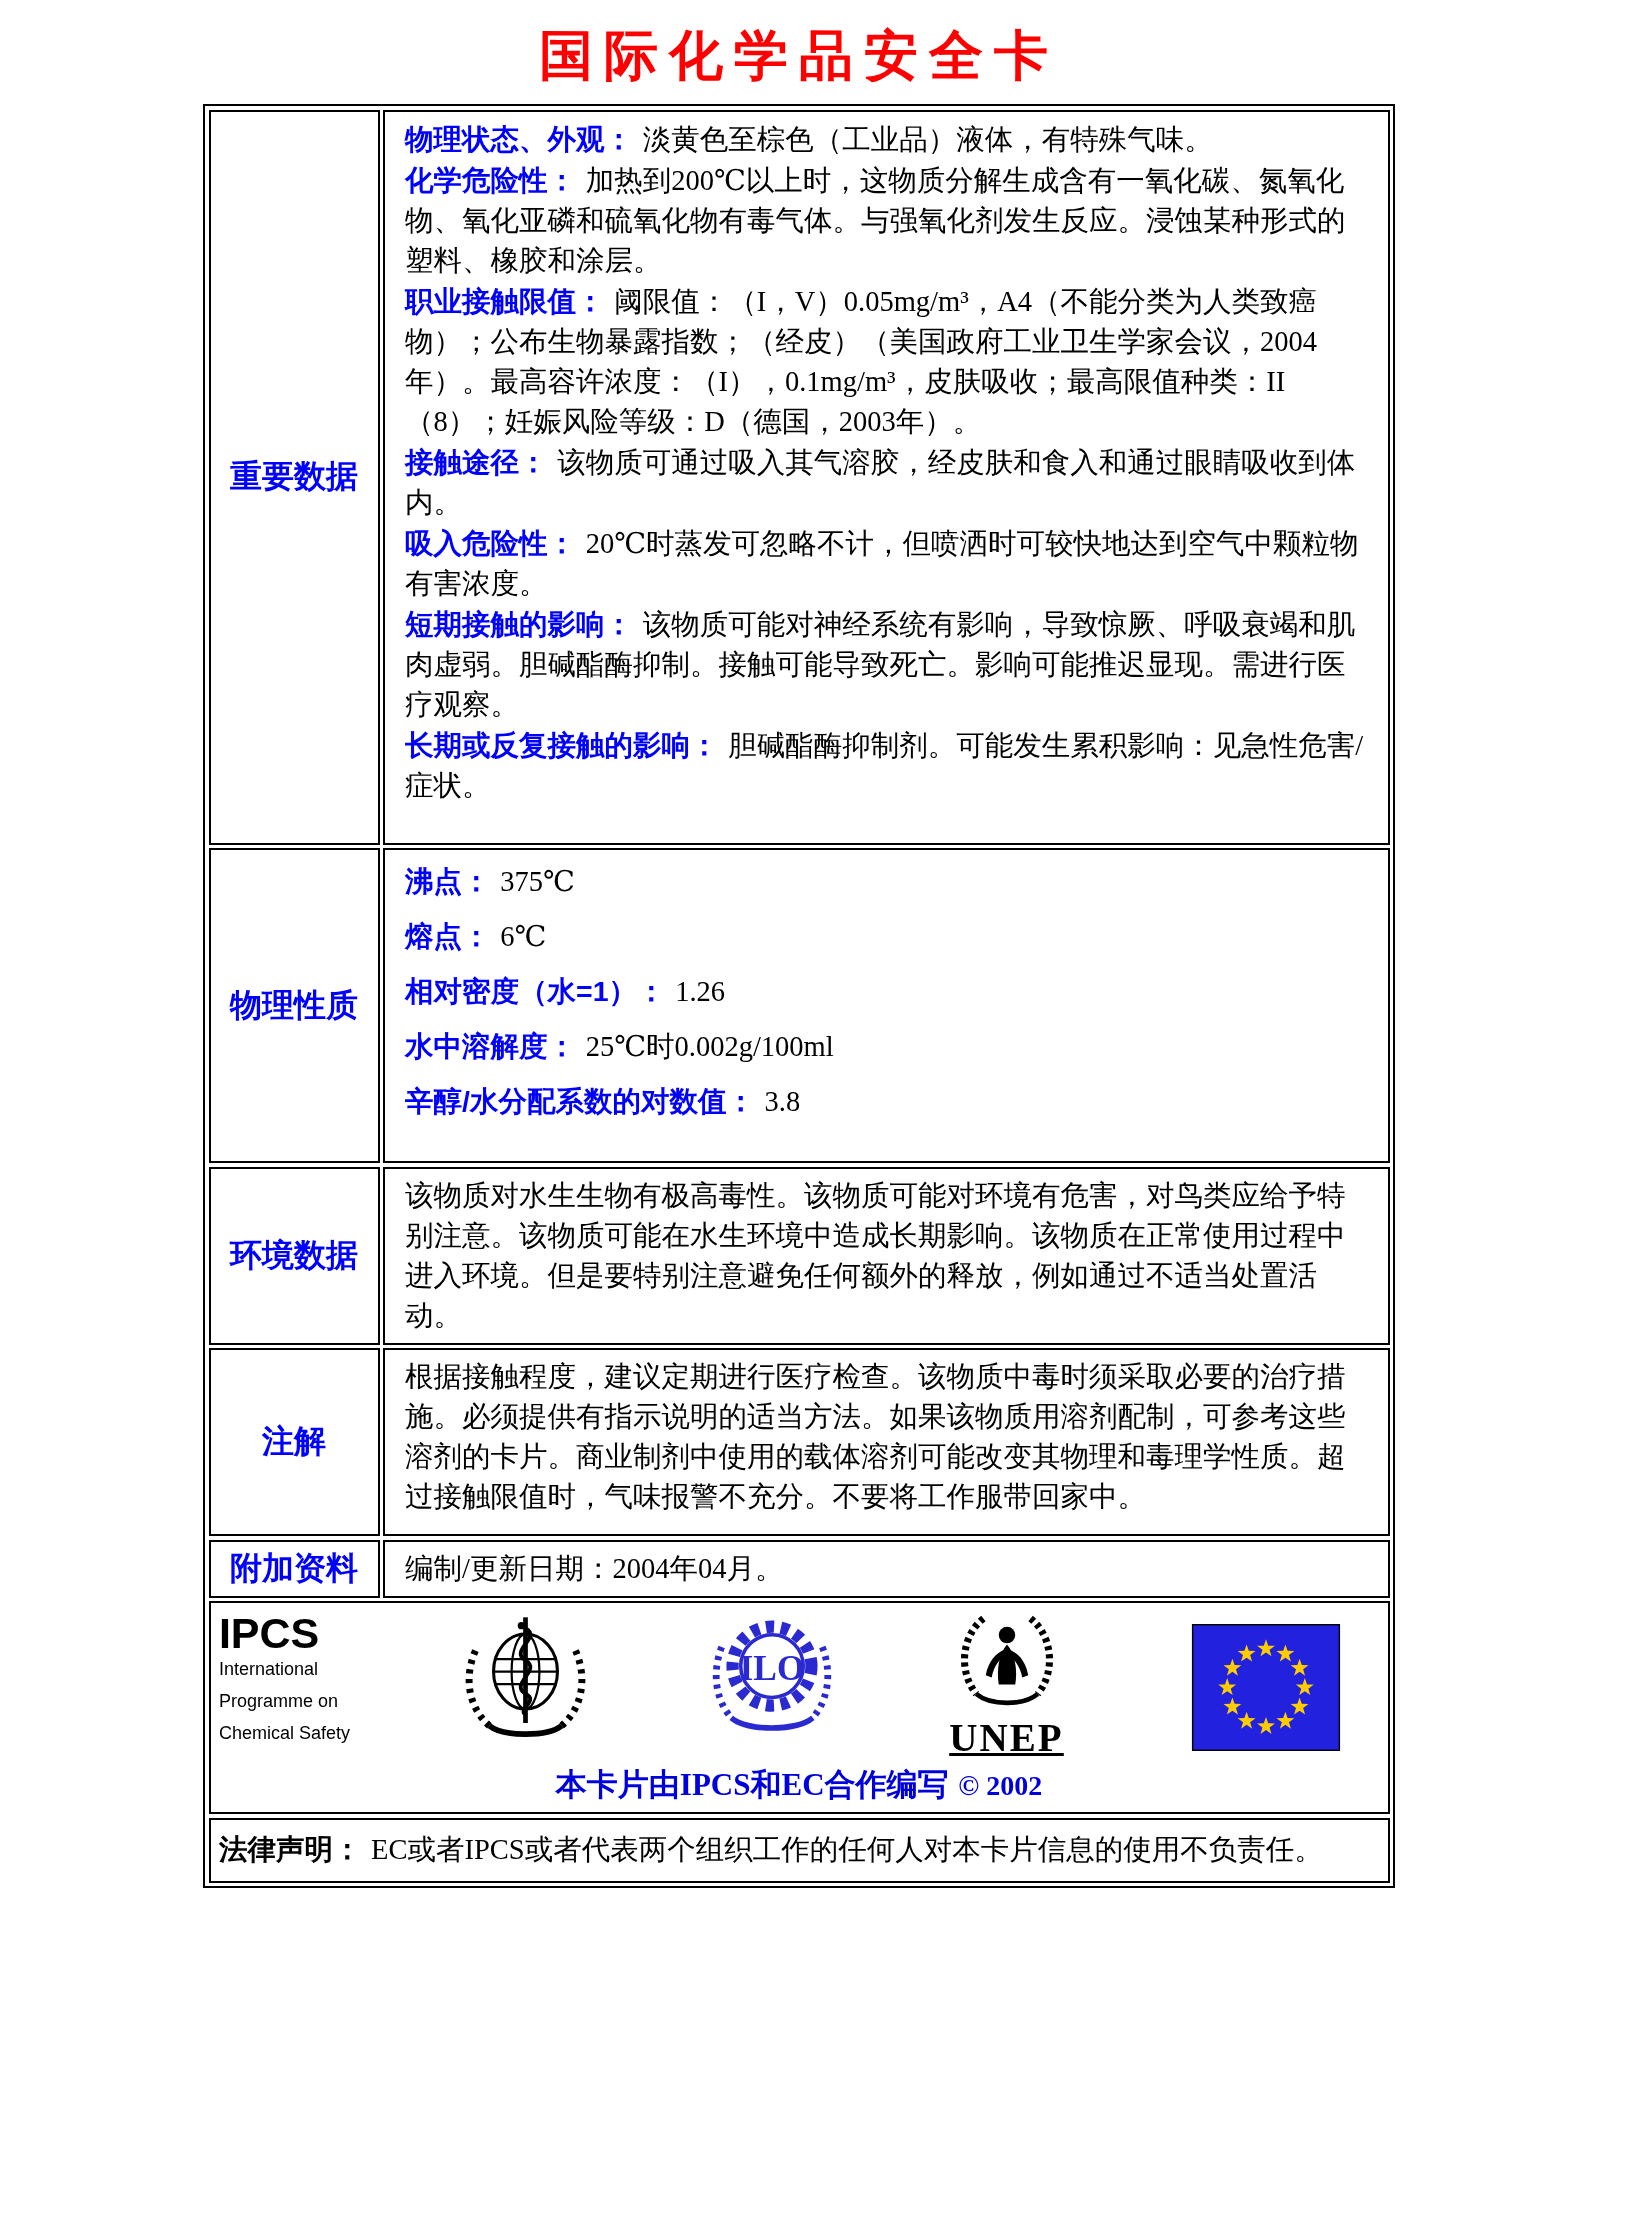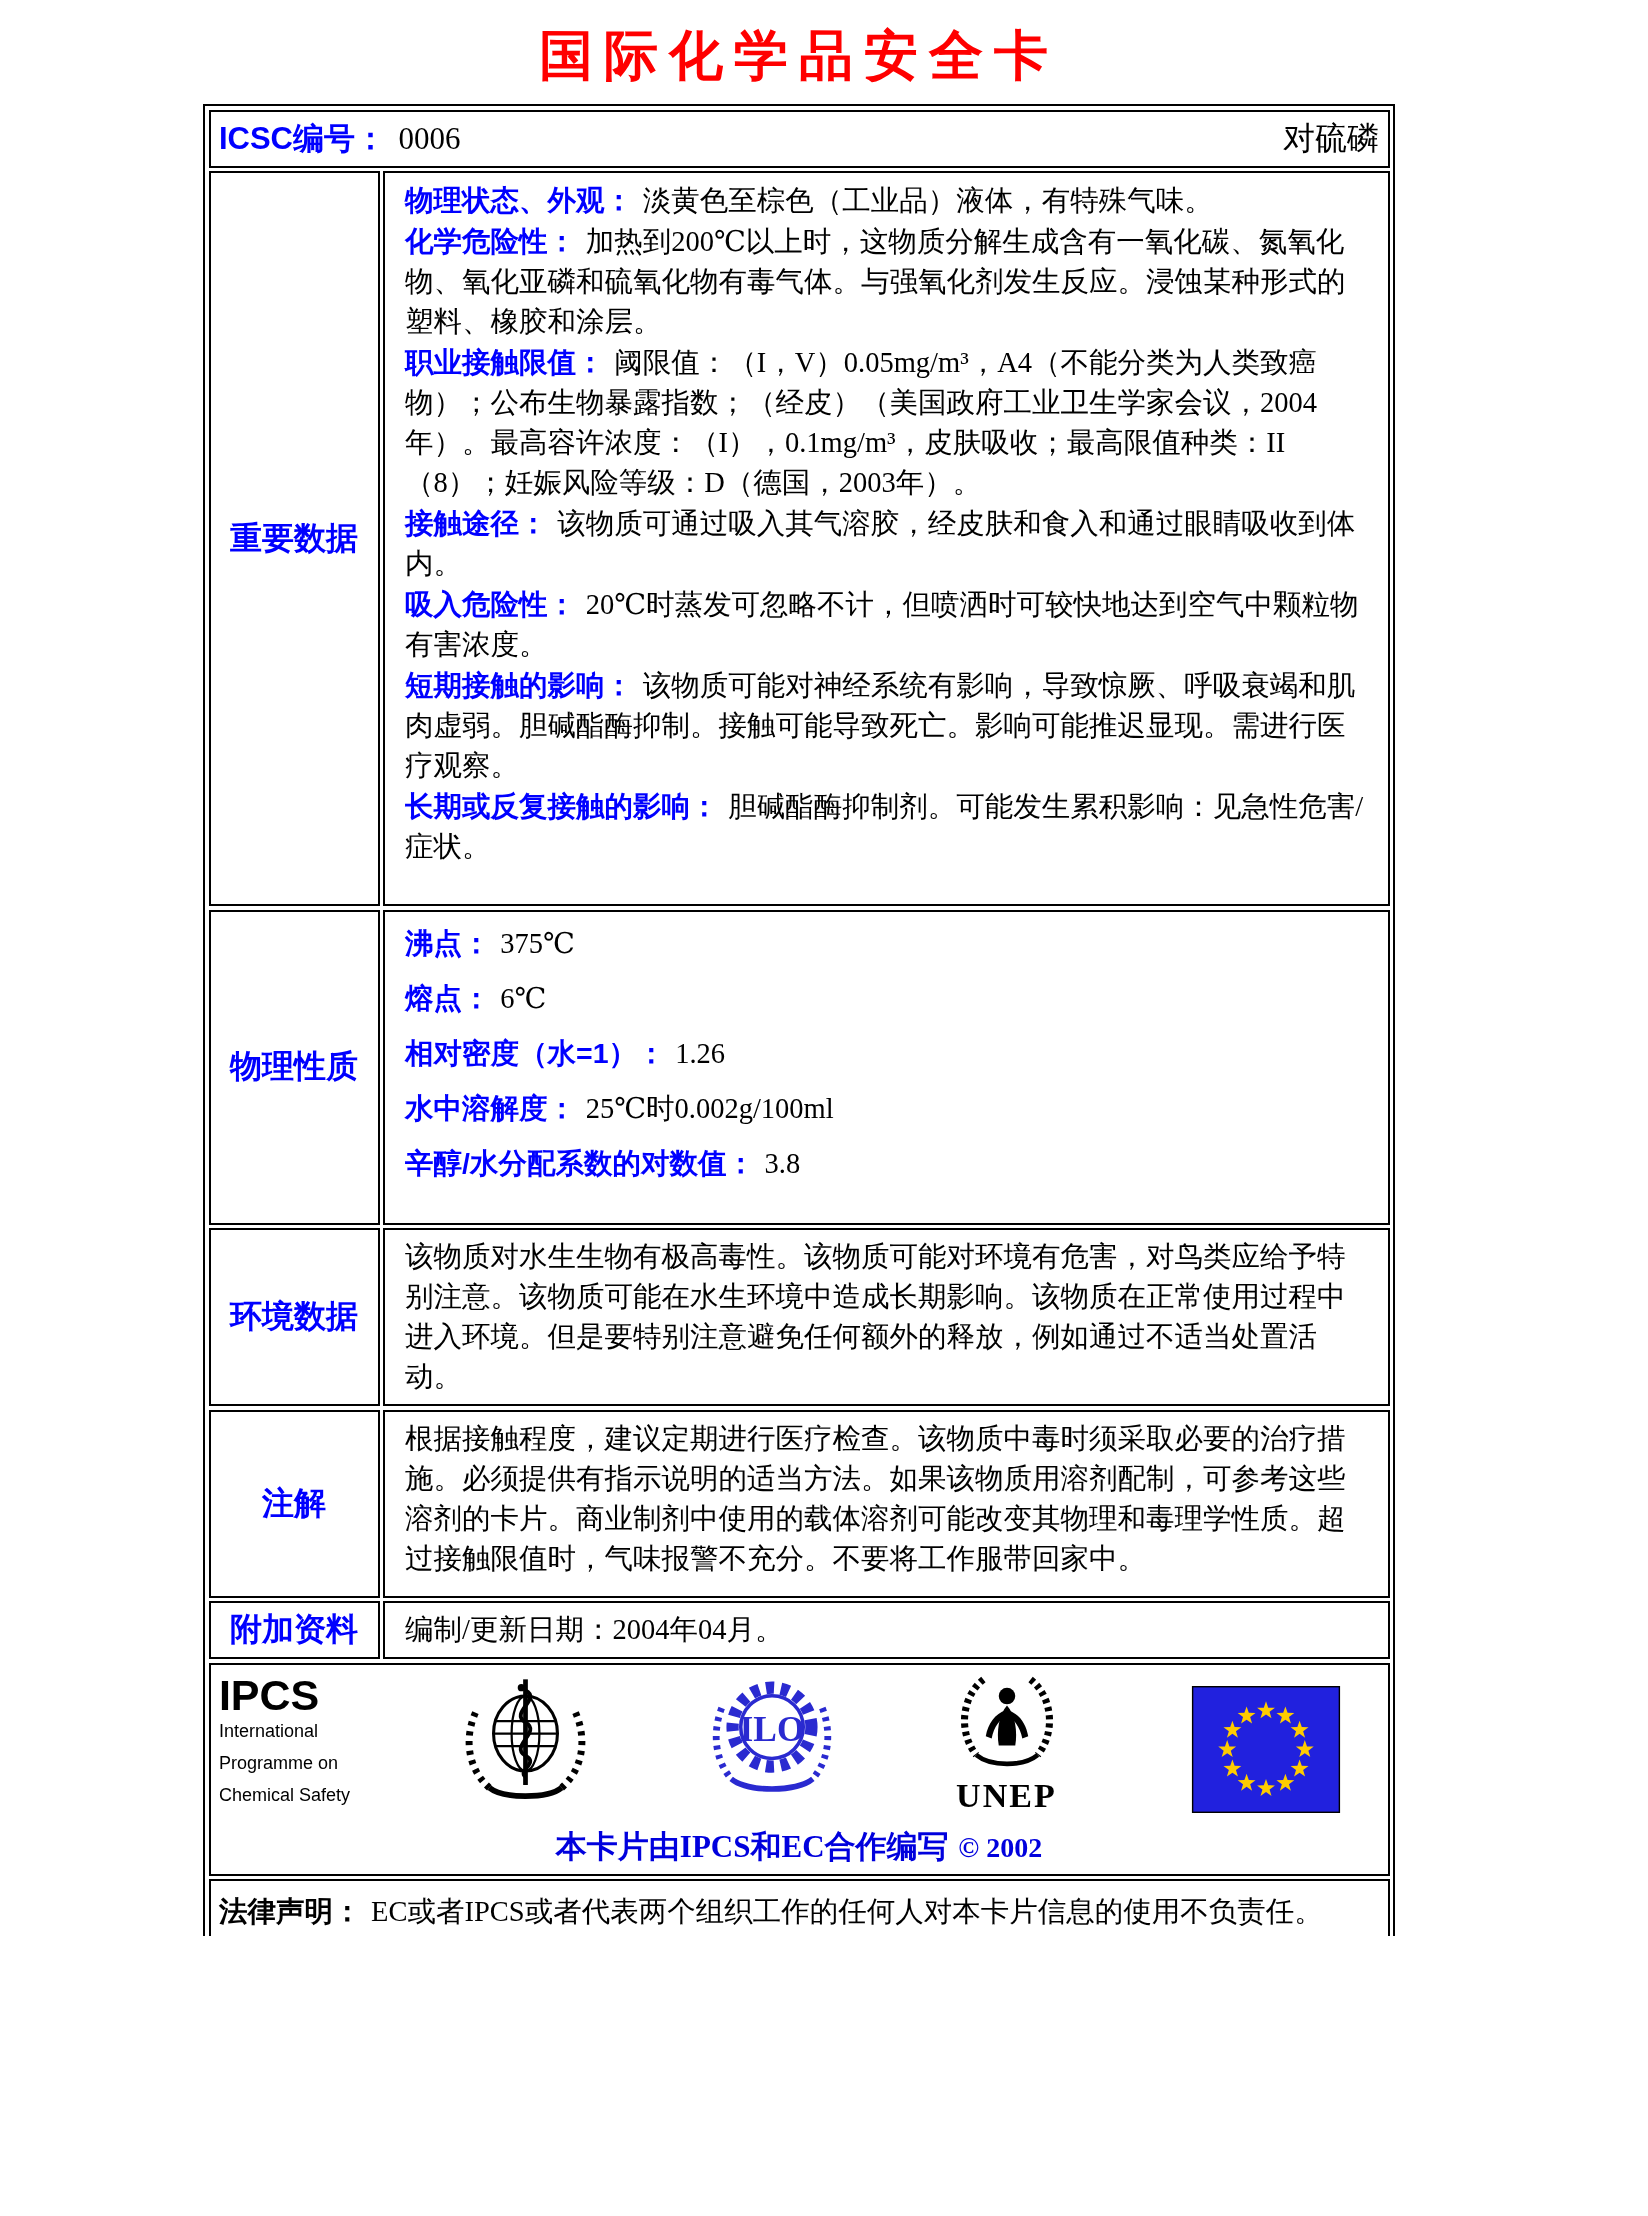--- a/index.html
+++ b/index.html
@@ -54,22 +54,23 @@
     position:absolute; left:8.4px; top:11px;
     font-family:"Liberation Sans","DejaVu Sans",sans-serif;
   }
   .ipcs-acronym { font-size:43px; font-weight:bold; line-height:39px; }
   .ipcs-line { font-size:18px; line-height:32px; }
   .logo { position:absolute; }
   .who-logo  { left:245px; top:4.2px; }
   .ilo-logo  { left:493px; top:5.6px; }
   .unep-wrap { position:absolute; left:730px; top:5.6px; width:132px; text-align:center; }
   .unep-caption {
-    font-size:34px; font-weight:bold; letter-spacing:2.1px; margin-top:-4.2px;
+    font-size:39px; font-weight:bold; letter-spacing:2.1px; margin-top:-4.2px;
     font-family:"Liberation Serif","DejaVu Serif",serif;
+    text-decoration:underline;
   }
   .eu-flag { left:980px; top:21px; }
   .attribution {
     position:absolute; left:0; right:0; bottom:5.6px; text-align:center;
     color:#0000dd; font-weight:bold; font-size:31px;
     font-family:"Liberation Serif","DejaVu Serif",serif;
   }
   .attribution .copy { font-size:28px; margin-left:9.7px; }
   .legal-cell { flex:1; min-height:65px; display:flex; align-items:center; padding:0 8.4px; }
   .legal-label {
@@ -79,28 +80,20 @@
 </style>
 </head>
 <body>
 
 <div class="page">
 
   <div class="title">国际化学品安全卡</div>
 
   <div class="card">
 
-    <div class="row">
-      <div class="cell header-cell">
-        <span>
-          <span class="hdr-label">ICSC编号：</span><span class="hdr-val">0006</span>
-        </span>
-        <span class="substance">对硫磷</span>
-      </div>
-    </div>
 
     <div class="row">
       <div class="cell label-cell">重要数据</div>
       <div class="cell content-cell imp-cell">
         <div><span class="k">物理状态、外观：</span><span class="v">淡黄色至棕色（工业品）液体，有特殊气味。</span></div>
         <div><span class="k">化学危险性：</span><span class="v">加热到200℃以上时，这物质分解生成含有一氧化碳、氮氧化物、氧化亚磷和硫氧化物有毒气体。与强氧化剂发生反应。浸蚀某种形式的塑料、橡胶和涂层。</span></div>
         <div><span class="k">职业接触限值：</span><span class="v">阈限值：（I，V）0.05mg/m³，A4（不能分类为人类致癌物）；公布生物暴露指数；（经皮）（美国政府工业卫生学家会议，2004年）。最高容许浓度：（I），0.1mg/m³，皮肤吸收；最高限值种类：II（8）；妊娠风险等级：D（德国，2003年）。</span></div>
         <div><span class="k">接触途径：</span><span class="v">该物质可通过吸入其气溶胶，经皮肤和食入和通过眼睛吸收到体内。</span></div>
         <div><span class="k">吸入危险性：</span><span class="v">20℃时蒸发可忽略不计，但喷洒时可较快地达到空气中颗粒物有害浓度。</span></div>
         <div><span class="k">短期接触的影响：</span><span class="v">该物质可能对神经系统有影响，导致惊厥、呼吸衰竭和肌肉虚弱。胆碱酯酶抑制。接触可能导致死亡。影响可能推迟显现。需进行医疗观察。</span></div>

